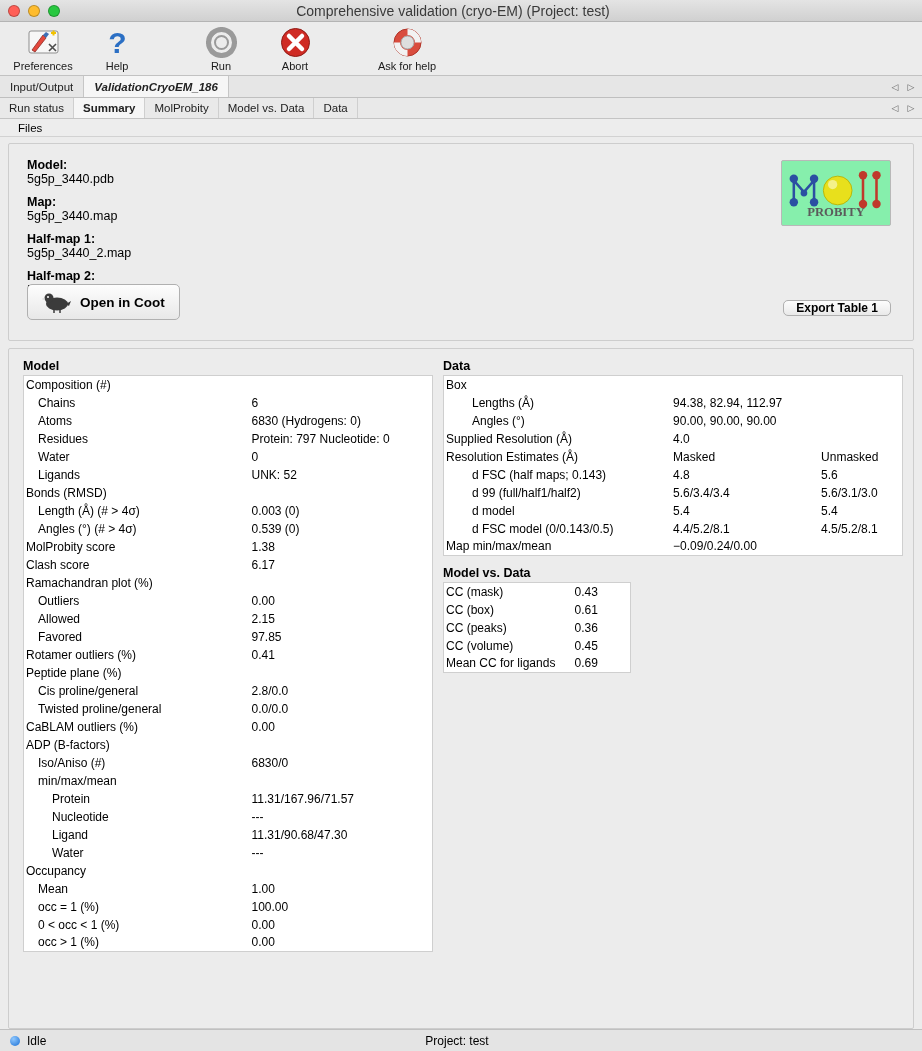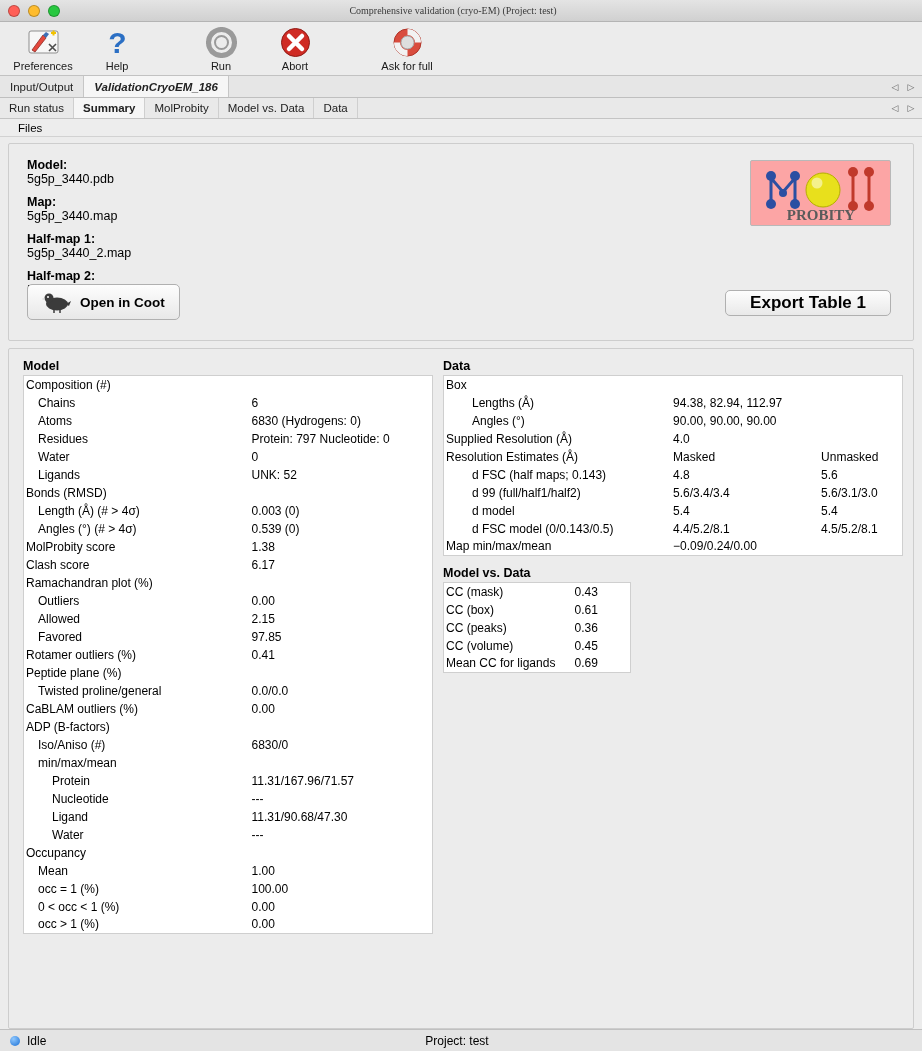--- a/index.html
+++ b/index.html
@@ -28,21 +28,21 @@
   }
   .traffic {
     display: flex; gap: 8px; padding-left: 8px; align-items: center;
   }
   .dot { width: 12px; height: 12px; border-radius: 50%; border: 1px solid rgba(0,0,0,.25); }
   .dot.red { background: #ff5f57; }
   .dot.yellow { background: #febc2e; }
   .dot.green { background: #28c840; }
   .title-text {
     position: absolute; left: 0; right: 16px; text-align: center;
-    font-size: 10px; color: #3a3a3a; font-family: Liberation Serif, serif;
+    font-size: 14px; color: #3a3a3a;
   }
   
   .toolbar {
     height: 54px;
     background: #ececec;
     border-bottom: 1px solid #c2c2c2;
     display: flex; align-items: flex-start; padding: 2px 0 0 6px;
     flex: 0 0 auto;
   }
   .tbtn {
@@ -98,39 +98,39 @@
   }
   .panel {
     background: #ececec; border: 1px solid #cdcdcd; border-radius: 2px;
   }
   .files-panel { position: relative; height: 198px; padding: 14px 18px; }
   .frow { display: flex; margin-bottom: 9px; flex-direction: column; }
   .flabel { width: 106px; font-weight: bold; font-size: 12.5px; }
   .fvalue { font-size: 12.5px; }
   .molprobity-logo {
     position: absolute; right: 22px; top: 16px;
-    width: 141px; height: 66px; background: #fca5a5;
+    width: 110px; height: 66px; background: #86efac;
     border: 1px solid #b8b8b8; border-radius: 2px;
     display: flex; align-items: center; justify-content: center;
   }
   .coot-btn {
     position: absolute; left: 18px; bottom: 20px;
     height: 36px; min-width: 152px;
     background: linear-gradient(to bottom,#fdfdfd,#e8e8e8);
     border: 1px solid #b0b0b0; border-radius: 5px;
     display: flex; align-items: center; gap: 8px; padding: 0 14px;
     font-size: 13.5px; font-weight: bold; cursor: default; text-align: center;
   }
   .export-btn {
     position: absolute; right: 22px; bottom: 24px;
-    height: 26px;
+    height: 16px;
     background: linear-gradient(to bottom,#fdfdfd,#e9e9e9);
     border: 1px solid #b0b0b0; border-radius: 5px;
-    display: flex; align-items: center; padding: 0 24px;
-    font-size: 17px; font-weight: bold; cursor: default;
+    display: flex; align-items: center; padding: 0 12px;
+    font-size: 12px; font-weight: bold; cursor: default;
   }
   .stats-panel {
     flex: 1 1 auto; display: flex; padding: 10px 10px 10px 14px; gap: 10px;
     overflow: hidden;
   }
   .col-left { width: 410px; }
   .col-right { flex: 1 1 auto; }
   .sect-title { font-weight: bold; font-size: 12.5px; margin-bottom: 2px; }
   .tbl { width: 100%; border-collapse: collapse; background: #fff; border: 1px solid #cfcfcf; }
   .tbl td { font-size: 12px; padding: 0 4px; height: 18px; vertical-align: middle; }
@@ -221,21 +221,21 @@
     <div class="tbtn" style="width:90px">
       <span class="ticon">
         <svg width="31" height="31" viewBox="0 0 31 31">
           <circle cx="15.5" cy="15.5" r="13.5" fill="#d94c3e"></circle>
           <circle cx="15.5" cy="15.5" r="13.5" fill="none" stroke="#b03428"></circle>
           <path d="M15.5 2 A13.5 13.5 0 0 1 29 15.5 L23 15.5 A7.5 7.5 0 0 0 15.5 8 Z" fill="#f2f2f2"></path>
           <path d="M15.5 29 A13.5 13.5 0 0 1 2 15.5 L8 15.5 A7.5 7.5 0 0 0 15.5 23 Z" fill="#f2f2f2"></path>
           <circle cx="15.5" cy="15.5" r="6.5" fill="#dedede" stroke="#aaa"></circle>
         </svg>
       </span>
-      <span class="tlabel">Ask for full</span>
+      <span class="tlabel">Ask for help</span>
     </div>
   </div>
 
   <div class="tabrow">
     <div class="tab">Input/Output</div>
     <div class="tab active">ValidationCryoEM_186</div>
     <div class="tab-arrows">
       <span class="arrbox">◁</span>
       <span class="arrbox">▷</span>
     </div>
@@ -386,20 +386,24 @@
               </tr>
             <tr>
                 <td class="ind0">Rotamer outliers (%)</td>
                 <td class="val">0.41</td>
               </tr>
             <tr>
                 <td class="ind0">Peptide plane (%)</td>
                 <td class="val"></td>
               </tr>
             <tr>
+                <td class="ind1">Cis proline/general</td>
+                <td class="val">2.8/0.0</td>
+              </tr>
+            <tr>
                 <td class="ind1">Twisted proline/general</td>
                 <td class="val">0.0/0.0</td>
               </tr>
             <tr>
                 <td class="ind0">CaBLAM outliers (%)</td>
                 <td class="val">0.00</td>
               </tr>
             <tr>
                 <td class="ind0">ADP (B-factors)</td>
                 <td class="val"></td>

